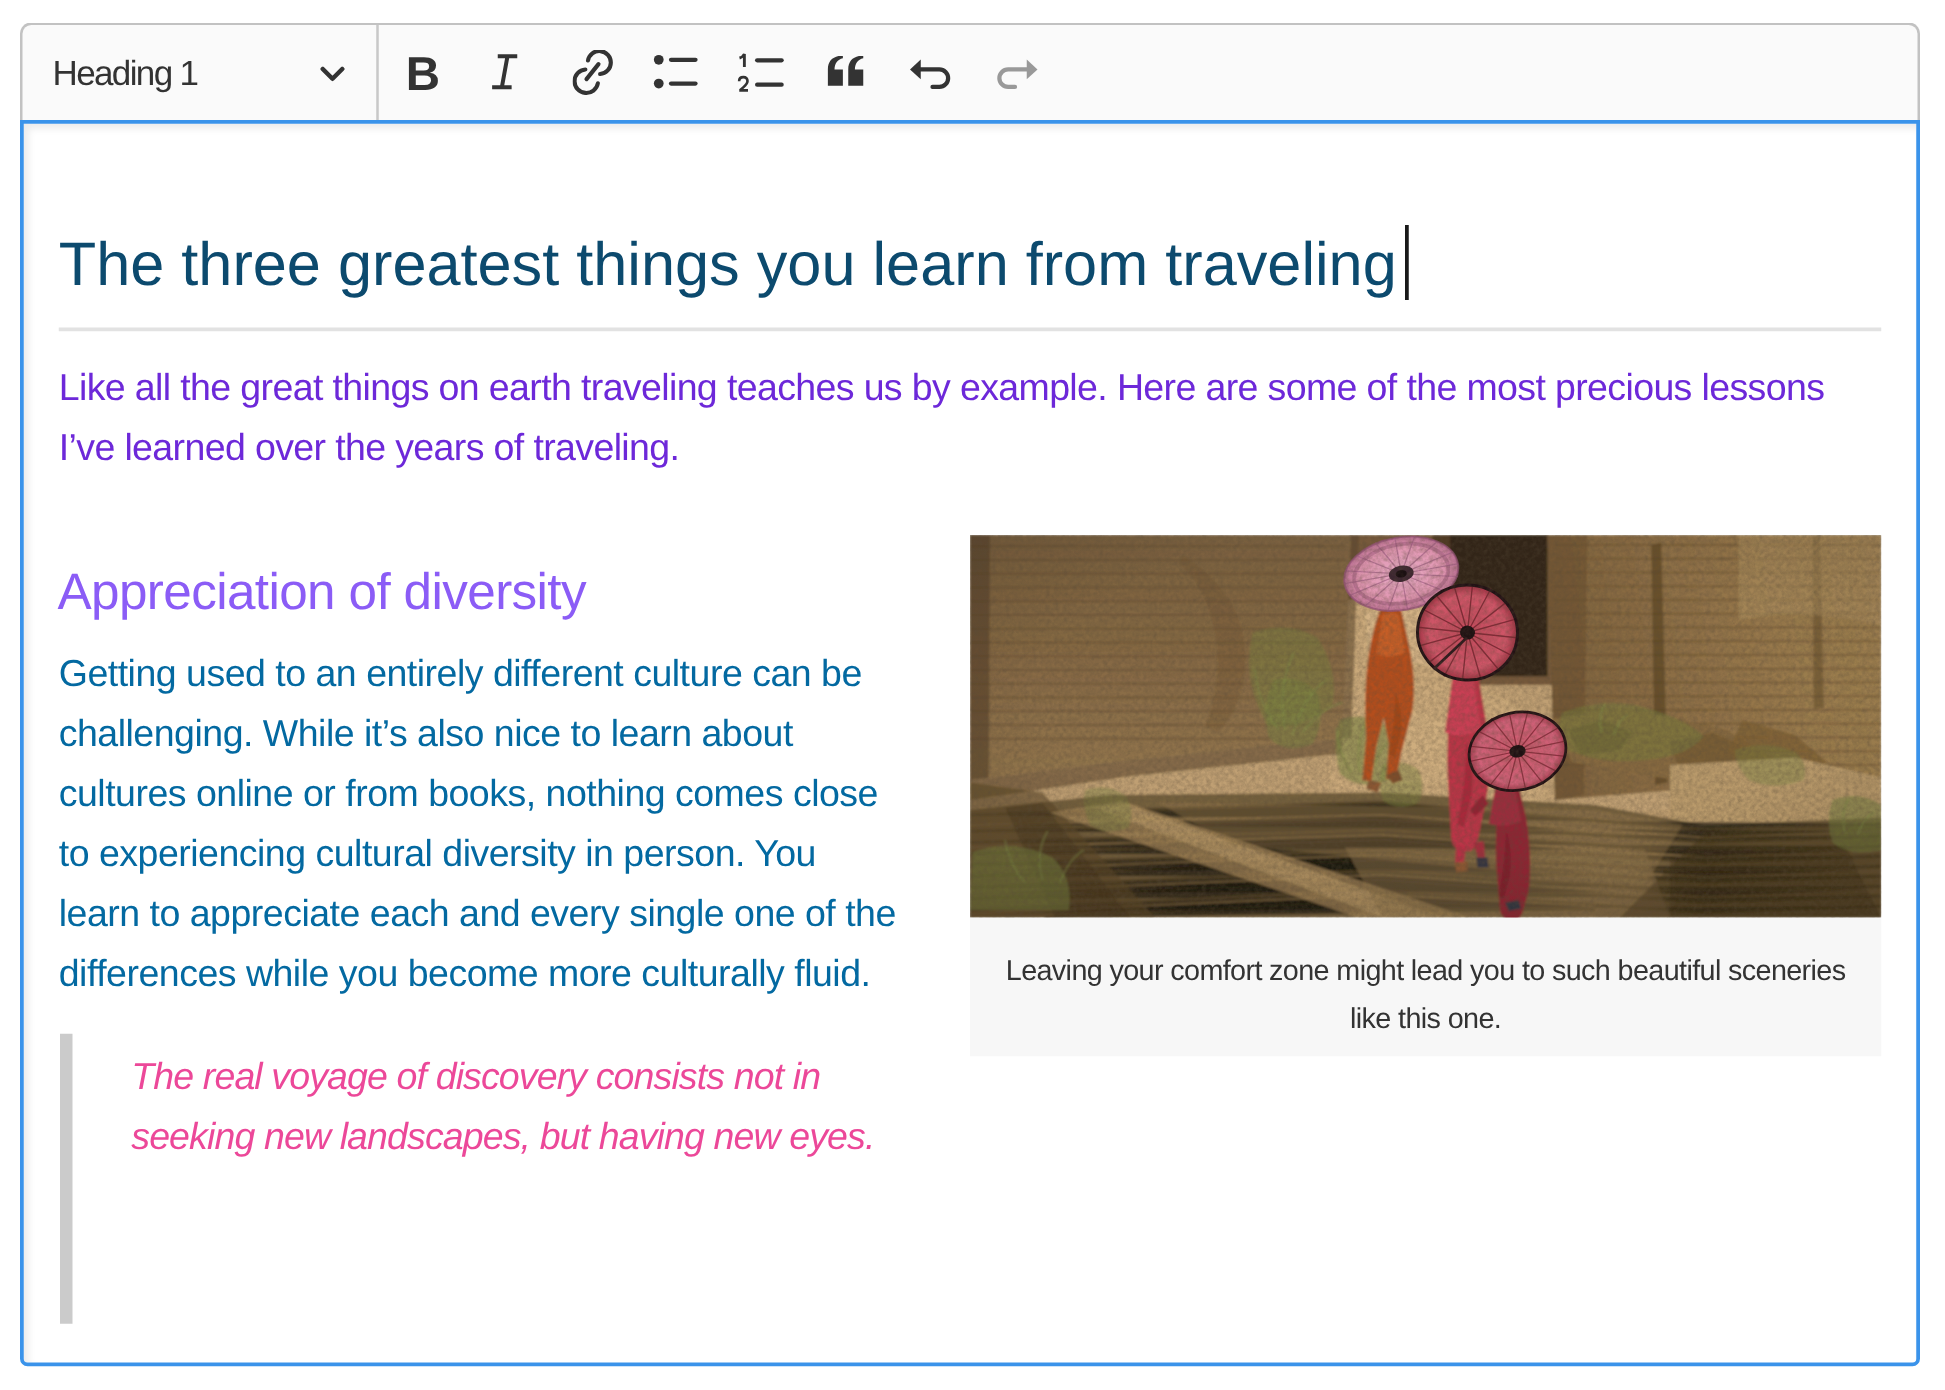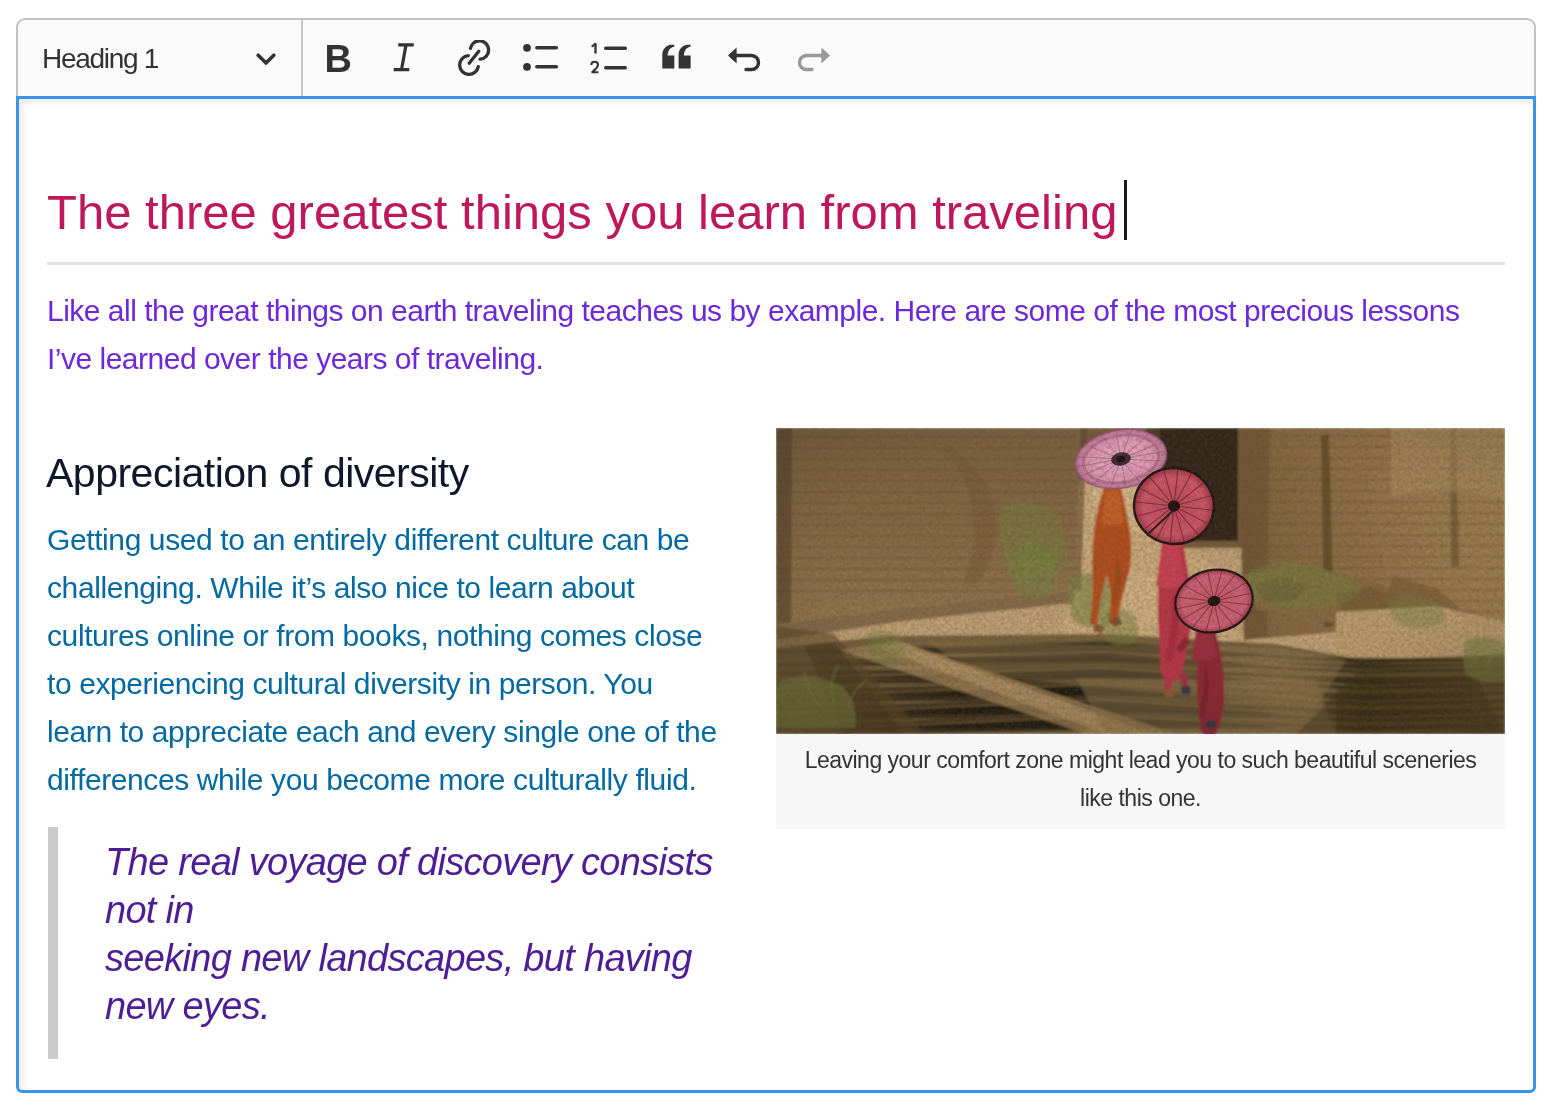--- a/index.html
+++ b/index.html
@@ -9,30 +9,30 @@
   background:#fafafa; border:2px solid #c2c2c2; border-bottom:none;
   border-radius:9px 9px 0 0; }
 .tsep { position:absolute; top:0; width:2px; height:78px; background:#c8c8c8; }
 .hlabel { position:absolute; left:24px; top:25px; font-size:28px; line-height:28px; color:#333; letter-spacing:-1.3px; }
 
 .ticon { position:absolute; }
 .content { position:absolute; left:0; top:78px; width:1520px; height:997px;
   background:#fff; border:3px solid #3a93ea; border-radius:0 0 6px 6px; color:#262626;
   box-shadow: inset 4px 4px 6px rgba(0,0,0,0.08); }
 .content .inner { position:absolute; left:0; top:0; width:1514px; height:988px; overflow:hidden; }
-h1.title { position:absolute; left:28px; top:88.5px; font-size:49px; line-height:49px; font-weight:400; color:#be185d; letter-spacing:0; white-space:nowrap;}
+h1.title { position:absolute; left:28px; top:88.5px; font-size:49px; line-height:49px; font-weight:400; color:#0c4a6e; letter-spacing:0; white-space:nowrap;}
 .caret { position:absolute; left:1105px; top:81px; width:2.5px; height:60px; background:#1a1a1a; }
 .divider { position:absolute; left:28px; top:163px; width:1458px; height:2.5px; background:#e2e2e2; }
 p.lead { position:absolute; left:28px; top:187.6px; width:1448px; font-size:30px; line-height:48px; color:#6d28d9; letter-spacing:-0.5px; }
-h2.sub { position:absolute; left:27px; top:353.6px; font-size:41px; line-height:41px; font-weight:400; color:#0f172a; letter-spacing:-0.5px; }
+h2.sub { position:absolute; left:27px; top:353.6px; font-size:41px; line-height:41px; font-weight:400; color:#8b5cf6; letter-spacing:-0.5px; }
 p.body { position:absolute; left:28px; top:417.2px; width:700px; font-size:30px; line-height:48px; color:#0369a1; letter-spacing:-0.4px; }
 figure.img { position:absolute; left:757px; top:329px; width:729px; background:#f7f7f7; font-size:0; }
-figcaption { display:block; padding:7px 28px 12px; font-size:23px; line-height:38px; color:#333; text-align:center; letter-spacing:-0.5px; }
+figcaption { display:block; padding:23px 28px 12px; font-size:23px; line-height:38px; color:#333; text-align:center; letter-spacing:-0.5px; }
 blockquote.q { position:absolute; left:29px; top:728px; width:700px; height:232px; border-left:10px solid #cbcbcb; padding:11.2px 0 0 47px; font-style:italic; }
-blockquote.q p { font-size:38px; line-height:48px; color:#4c1d95; letter-spacing:-0.7px; }
+blockquote.q p { font-size:30px; line-height:48px; color:#ec4899; letter-spacing:-0.7px; }
 blockquote.q p.author { font-weight:700; letter-spacing:-1.2px; margin-top:47.4px; line-height:48px;}
 </style>
 </head>
 <body>
 <div class="editor">
   <div class="toolbar">
     <span class="hlabel">Heading 1</span>
     <svg class="chev" style="position:absolute;left:238px;top:33px" width="20" height="13" viewBox="0 0 20 13">
         <path d="M2.2 2.2 L10 10 L17.8 2.2" fill="none" stroke="#333" stroke-width="3.6" stroke-linecap="round" stroke-linejoin="round"></path>
       </svg>

